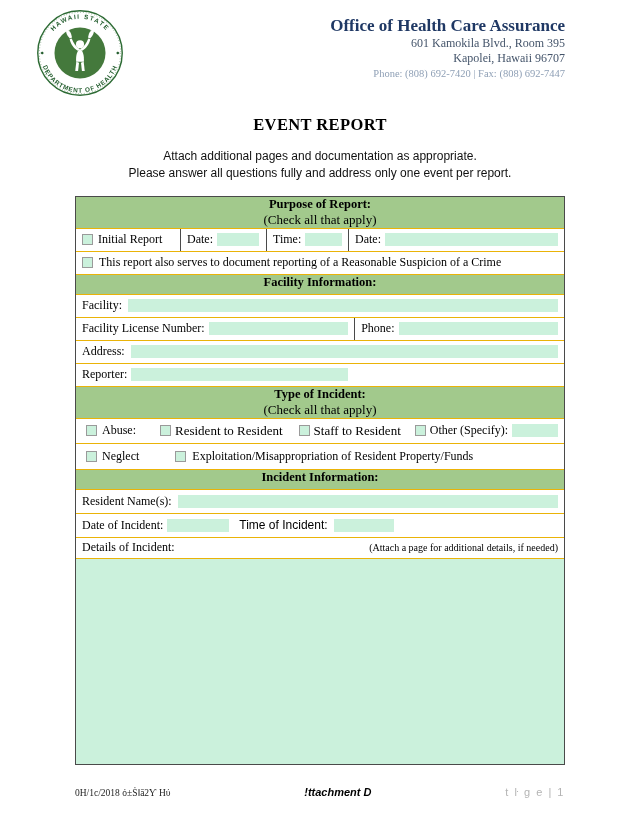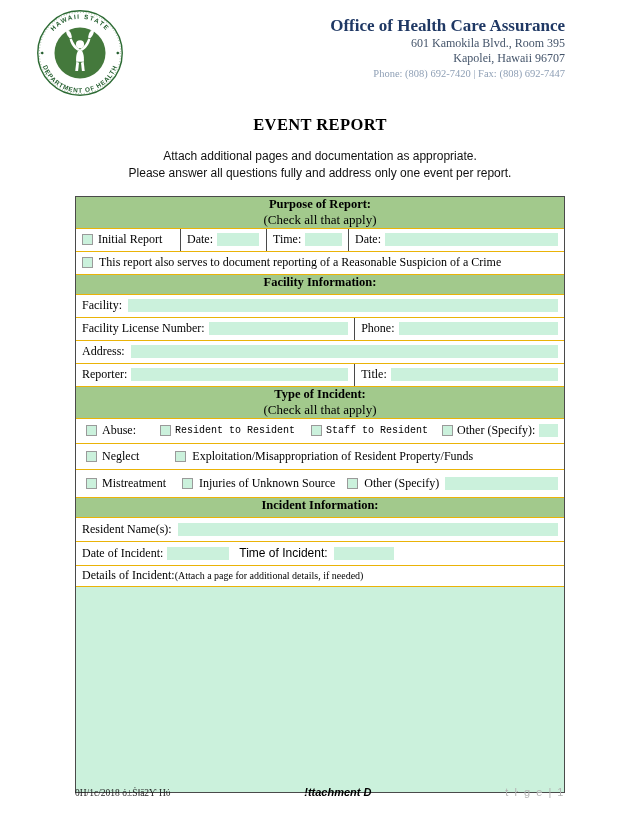--- a/index.html
+++ b/index.html
@@ -22,21 +22,21 @@
   .hr { background: var(--header-green, #a2c98c); justify-content: space-between; min-height: 20px; font-size: 12.5px; flex-direction: column; }
   .htxt { font-weight: bold; }
   .note { font-size: 13px; font-weight: normal; }
   .cells { padding: 0; align-items: stretch; }
   .cell { display: flex; align-items: center; padding: 0 6px; }
   .vl { border-left: 1px solid #4a4a4a; }
   .grow { flex: 1 1 auto; }
   .cb { width: 11px; height: 11px; background: var(--field-mint, #cbf1dc); border: 1px solid #9a9a9a; display: inline-block; flex: none; cursor: pointer; }
   .f { height: 13px; background: var(--field-mint, #cbf1dc); display: inline-block; }
   .sans { font-family: "Liberation Sans", sans-serif; }
-  .small { font-family: Liberation Mono, monospace; font-size: 10px; }
+  .small { font-family: Liberation Serif, serif; font-size: 13px; }
   .big-area { padding: 0; height: 206px; align-items: stretch; }
   .big-area .fill { flex: 1; background: var(--field-mint, #cbf1dc); }
 
   .footer { position: absolute; left: 75px; right: 75px; bottom: 30px; display: flex; justify-content: space-between; align-items: baseline; }
   .foot-left { font-size: 9.5px; color: #222; }
   .foot-center { font-family: "Liberation Sans", sans-serif; font-weight: bold; font-size: 11px; color: #000; font-style: italic; }
   .foot-right { font-family: "Liberation Sans", sans-serif; font-size: 11px; color: #b4b4b4; letter-spacing: 1.5px; }
 
   .ml4{margin-left:4px}.ml5{margin-left:5px}.ml6{margin-left:6px}.ml10{margin-left:10px}
   .ml12{margin-left:12px}.ml14{margin-left:14px}.ml16{margin-left:16px}.ml24{margin-left:24px}.ml36{margin-left:36px}
@@ -144,24 +144,20 @@
     <div class="r">
       <span>Address:</span>
       <span class="f ml6 grow"></span>
     </div>
 
     <div class="r cells">
       <div class="cell" style="width:57%">
         <span>Reporter:</span>
         <span class="f ml4 grow"></span>
       </div>
-      <div class="cell vl grow">
-        <span>Title:</span>
-        <span class="f ml4 grow"></span>
-      </div>
     </div>
 
     <div class="r hr">
       <span class="htxt">Type of Incident:</span>
       <span class="note">(Check all that apply)</span>
     </div>
 
     <div class="r" style="min-height:25px">
       <span class="cb ml4"></span>
       <span class="ml5">Abuse:</span>
@@ -174,47 +170,38 @@
       <span class="f ml4 grow"></span>
     </div>
 
     <div class="r" style="min-height:26px">
       <span class="cb ml4"></span>
       <span class="ml5">Neglect</span>
       <span class="cb ml36"></span>
       <span class="ml6">Exploitation/Misappropriation of Resident Property/Funds</span>
     </div>
 
-    <div class="r" style="min-height:28px">
-      <span class="cb ml4"></span>
-      <span class="ml5">Mistreatment</span>
-      <span class="cb ml16"></span>
-      <span class="ml6">Injuries of Unknown Source</span>
-      <span class="cb ml12"></span>
-      <span class="ml6">Other (Specify)</span>
-      <span class="f ml6 grow"></span>
-    </div>
 
     <div class="r hr">
       <span class="htxt">Incident Information:</span>
     </div>
 
     <div class="r" style="min-height:24px">
       <span>Resident Name(s):</span>
       <span class="f ml6 grow"></span>
     </div>
 
     <div class="r" style="min-height:24px">
       <span>Date of Incident:</span>
       <span class="f ml4" style="width:62px"></span>
       <span class="sans ml10">Time of Incident:</span>
       <span class="f ml6" style="width:60px"></span>
     </div>
 
-    <div class="r" style="min-height:21px; justify-content:flex-start">
+    <div class="r" style="min-height:21px; justify-content:space-between">
       <span>Details of Incident:</span>
       <span style="font-size:10px">(Attach a page for additional details, if needed)</span>
     </div>
 
     <div class="r big-area">
       <div class="fill"></div>
     </div>
 
   </div>
 

